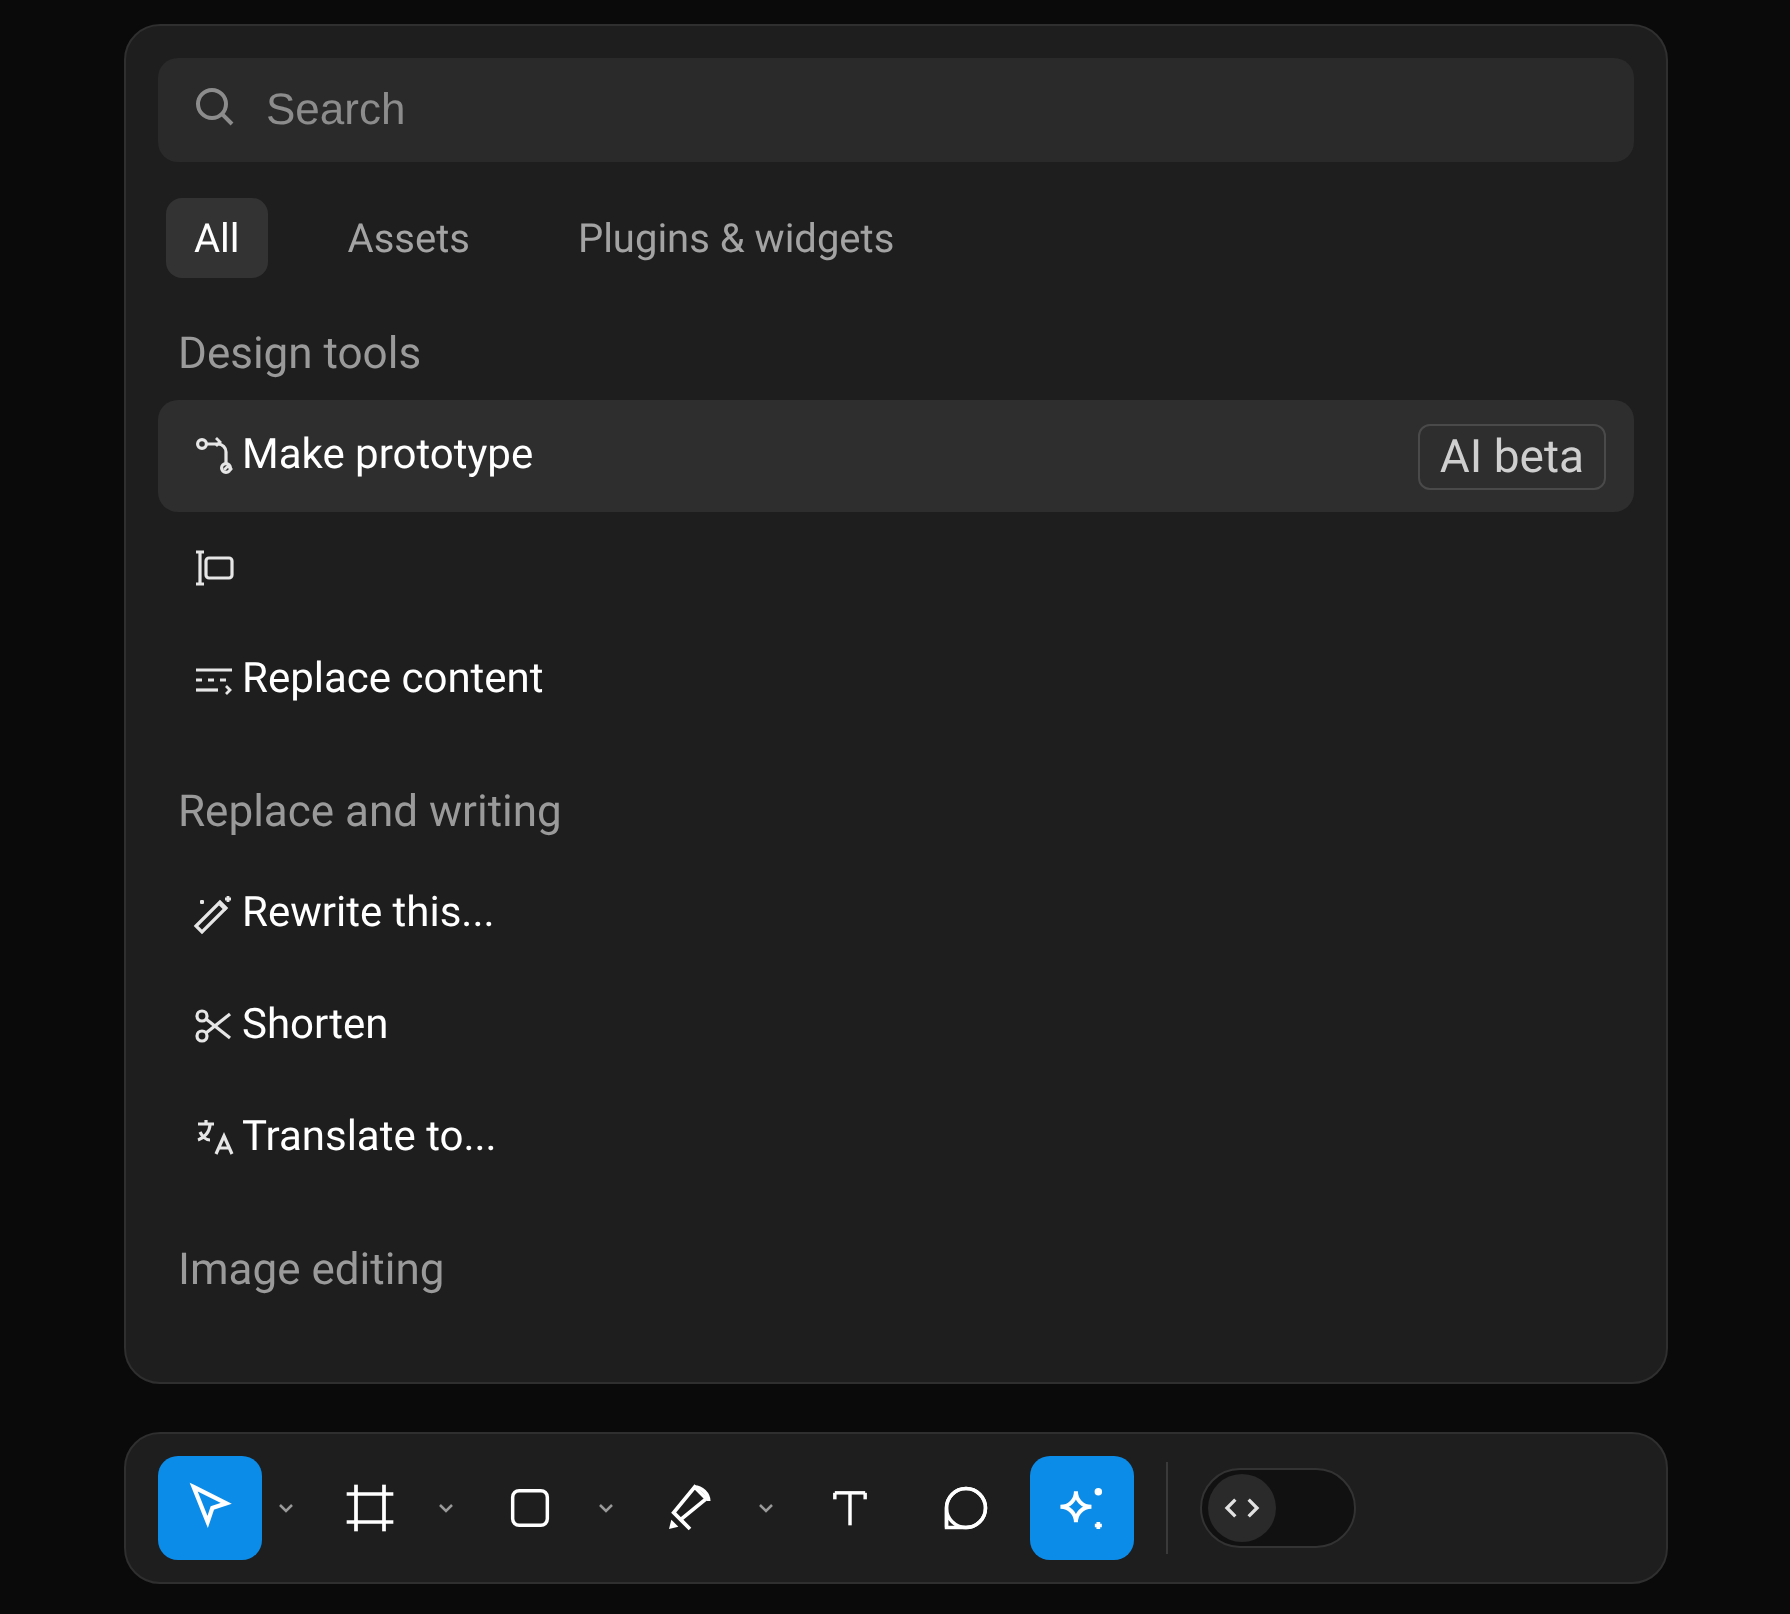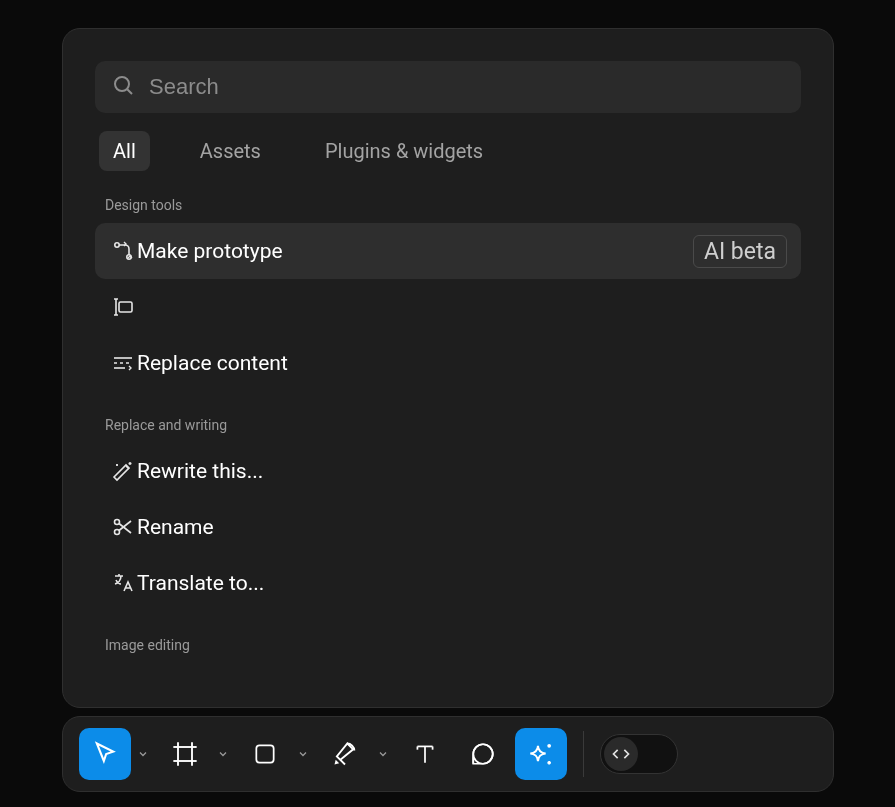--- a/index.html
+++ b/index.html
@@ -6,28 +6,28 @@
   body {
     background: #0a0a0a;
     font-family: -apple-system, BlinkMacSystemFont, "Segoe UI", Roboto, sans-serif;
     width: 895px;
     height: 807px;
     overflow: hidden;
     position: relative;
   }
   .panel {
     position: absolute;
-    top: 28px;
+    top: 12px;
     left: 62px;
     width: 772px;
     height: 680px;
     background: #1e1e1e;
     border: 1px solid #2f2f2f;
     border-radius: 18px;
-    padding: 32px;
+    padding: 16px;
     overflow: hidden;
   }
   .search-bar {
     display: flex;
     align-items: center;
     background: #2a2a2a;
     border-radius: 10px;
     height: 52px;
     padding: 0 16px;
     gap: 14px;
@@ -38,39 +38,39 @@
     outline: none;
     color: #ccc;
     font-size: 22px;
     flex: 1;
   }
   .search-bar input::placeholder { color: #8c8c8c; }
   .search-icon-svg { color: #8c8c8c; }
 
   .tabs {
     display: flex;
-    gap: 36px;
+    gap: 26px;
     margin-top: 18px;
     padding-left: 4px;
     align-items: flex-end;
   }
   .tab {
     font-size: 20px;
     color: #a3a3a3;
     padding: 8px 14px;
     border-radius: 8px;
     cursor: pointer;
   }
   .tab.active {
     color: #ffffff;
     background: #333333;
   }
 
   .section-header {
-    font-size: 14px;
+    font-size: 22px;
     color: #9a9a9a;
     margin-top: 26px;
     margin-bottom: 10px;
     padding-left: 10px;
   }
 
   .item {
     display: flex;
     align-items: center;
     height: 56px;
@@ -242,21 +242,21 @@
 
   <div class="item">
     <span class="icon">
       <svg width="24" height="24" viewBox="0 0 24 24" fill="none" stroke="currentColor" stroke-width="1.6">
         <circle cx="6" cy="7" r="2.5"></circle>
           <circle cx="6" cy="17" r="2.5"></circle>
         <line x1="8" y1="8.5" x2="20" y2="18"></line>
           <line x1="8" y1="15.5" x2="20" y2="6"></line>
       </svg>
     </span>
-    <span class="label">Rename</span>
+    <span class="label">Shorten</span>
   </div>
 
   <div class="item">
     <span class="icon">
       <svg width="24" height="24" viewBox="0 0 24 24" fill="none" stroke="currentColor" stroke-width="1.6">
         <path d="M4 5h8M8 3v2M10 5c0 4-3 7-6 8M5 9c1 2 3 4 5 4"></path>
         <path d="M13 20l4-9 4 9M14.5 17h5"></path>
       </svg>
     </span>
     <span class="label">Translate to...</span>

